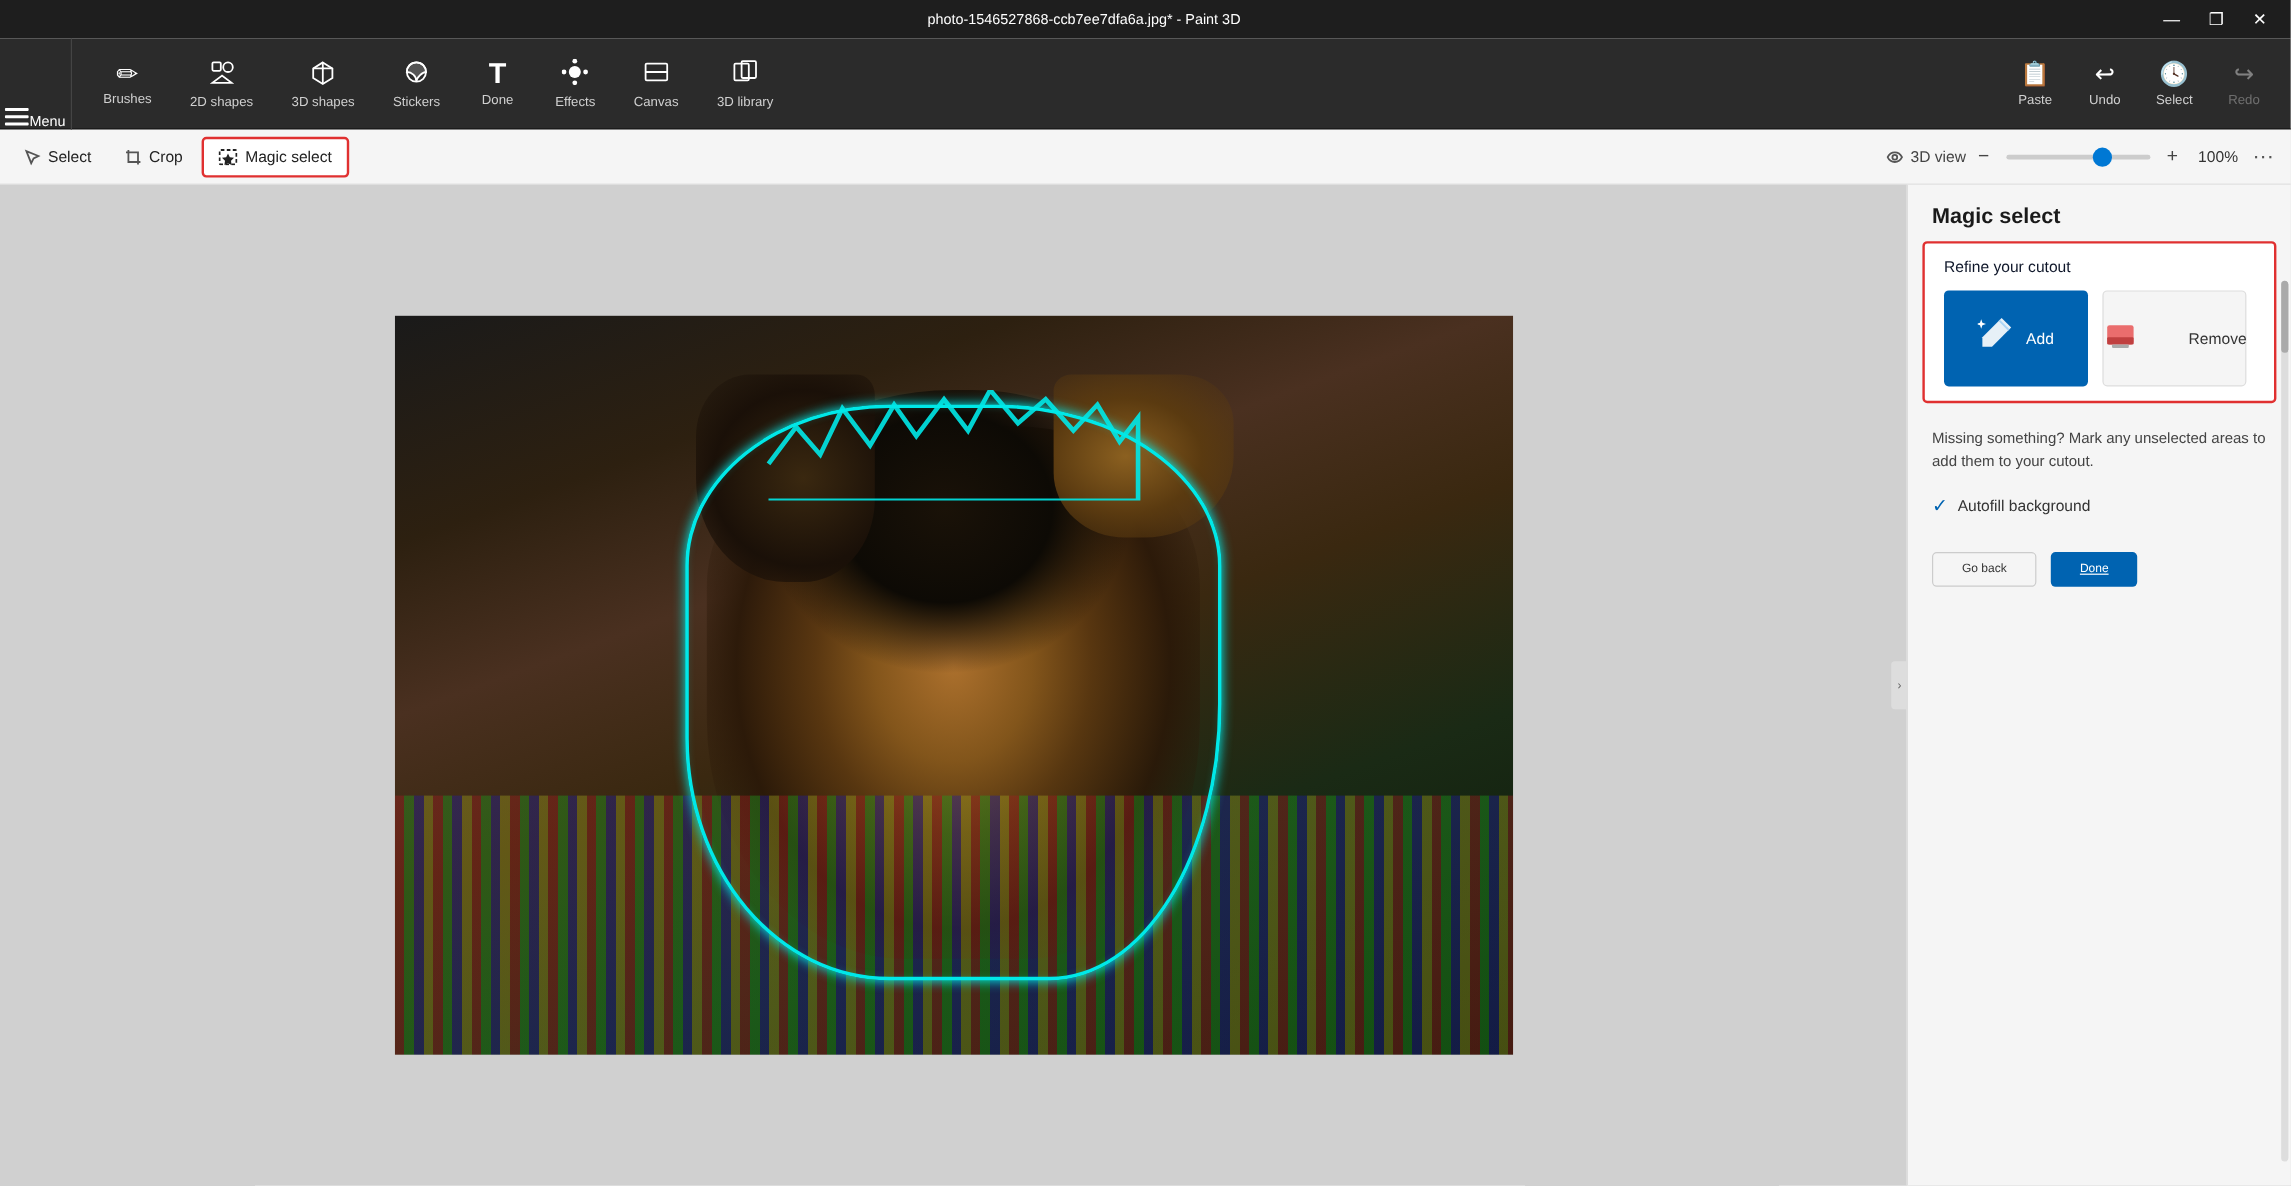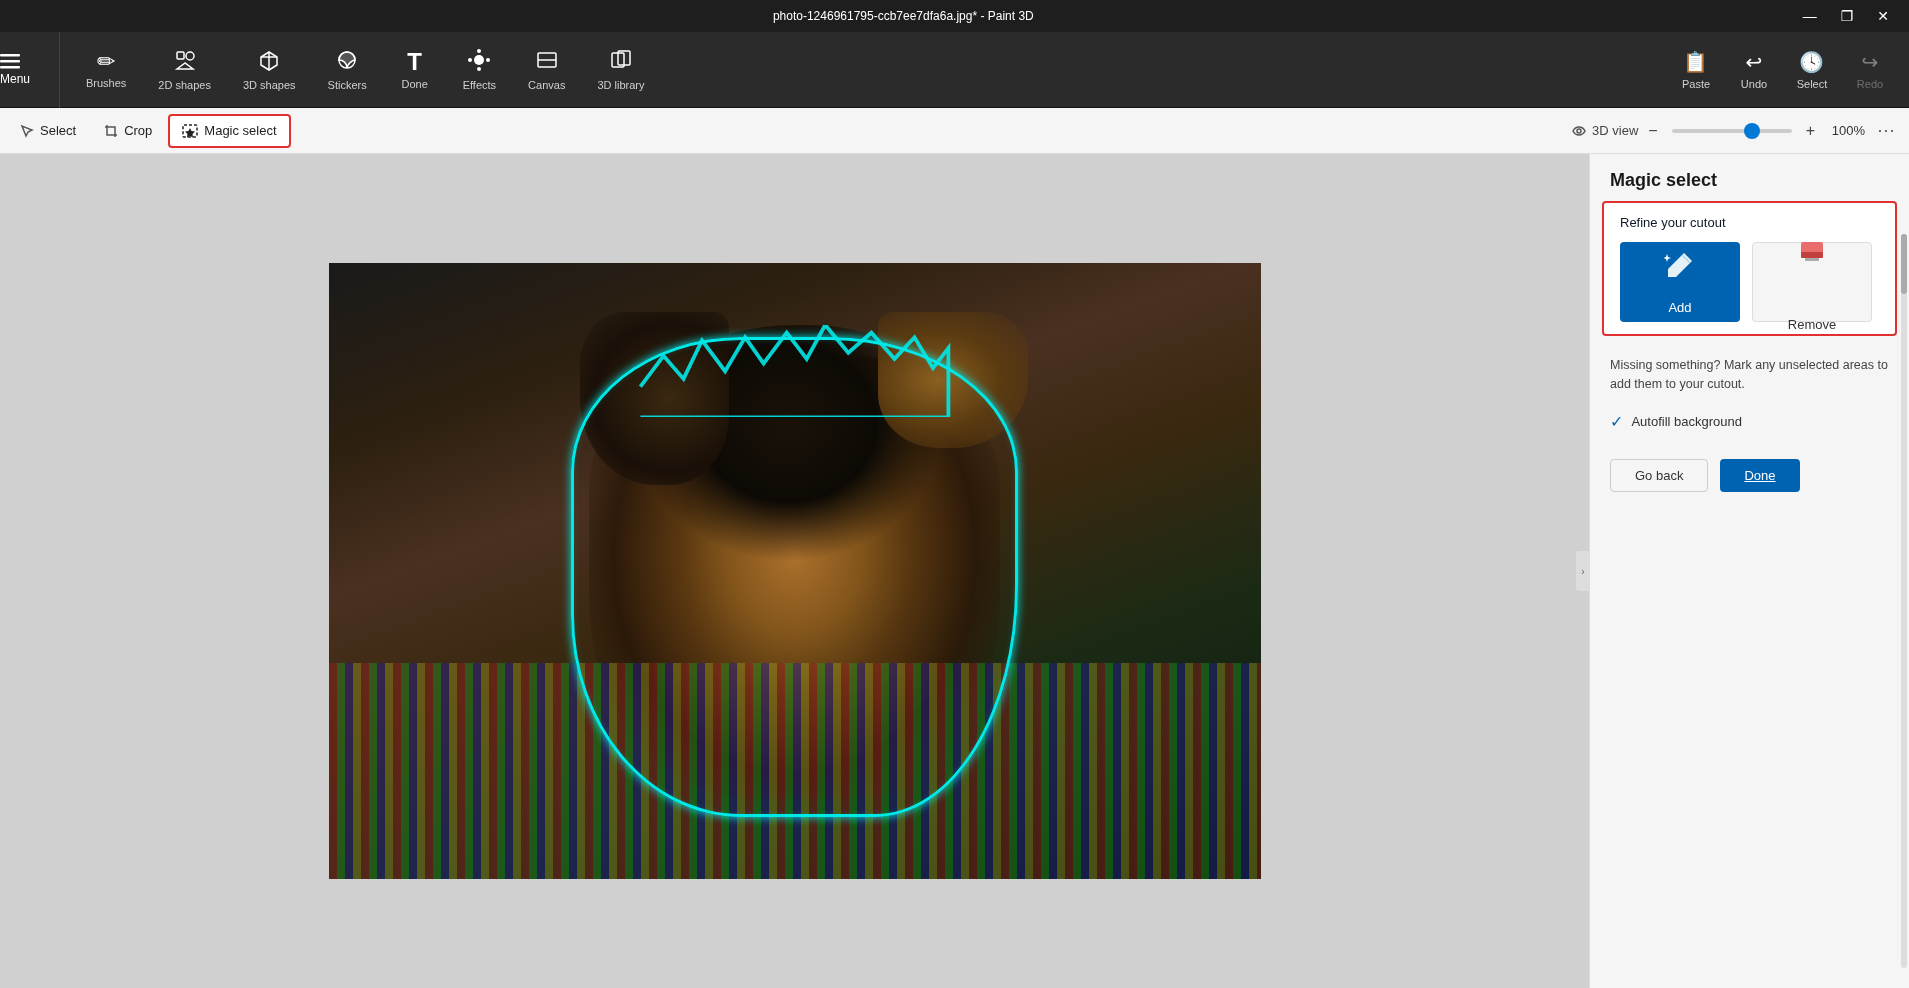--- a/index.html
+++ b/index.html
@@ -28,22 +28,22 @@
       width: 100%;
       height: 76px;
       background: #2b2b2b;
       display: flex;
       align-items: center;
       padding: 0 0 0 0;
       border-bottom: 1px solid #111;
     }
     .ribbon-left {
       display: flex;
-      flex-direction: column;
-      align-items: flex-start;
+      flex-direction: row;
+      align-items: flex-end;
       justify-content: center;
       width: 60px;
       height: 76px;
       color: #fff;
       font-size: 12px;
       cursor: pointer;
       border-right: 1px solid #444;
     }
     .ribbon-left svg { margin-bottom: 2px; }
     .ribbon-tools {
@@ -200,21 +200,20 @@
       color: #0f172a;
       margin-bottom: 12px;
       font-weight: 500;
     }
     .refine-buttons {
       display: flex;
       gap: 12px;
     }
     .refine-btn {
       display: flex;
-      flex-direction: column;
       align-items: center;
       justify-content: center;
       gap: 8px;
       width: 120px;
       height: 80px;
       border: none;
       border-radius: 4px;
       cursor: pointer;
       font-size: 13px;
       font-weight: 500;
@@ -250,21 +249,21 @@
     .panel-actions {
       display: flex;
       gap: 12px;
       padding: 20px 20px;
     }
     .panel-btn {
       padding: 8px 24px;
       border-radius: 4px;
       border: 1px solid #ccc;
       background: #f5f5f5;
-      font-size: 13px;
+      font-size: 10px;
       cursor: pointer;
       color: #333;
     }
     .panel-btn.primary {
       background: #0063b1;
       color: #fff;
       border: none;
       text-decoration: underline;
     }
 
@@ -302,21 +301,21 @@
       align-items: center;
       justify-content: center;
       font-size: 10px;
       color: #666;
     }
   </style>
 </head>
 <body>
 
 <div class="title-bar">
-  <div class="title-bar-title">photo-1246961795-ccb7ee7dfa6a.jpg* - Paint 3D</div>
+  <div class="title-bar-title">photo-1546527868-ccb7ee7dfa6a.jpg* - Paint 3D</div>
   <div class="title-bar-controls">
     <button class="title-bar-btn">—</button>
     <button class="title-bar-btn">❐</button>
     <button class="title-bar-btn close">✕</button>
   </div>
 </div>
 
 <div class="ribbon">
 
   <div class="ribbon-left">

